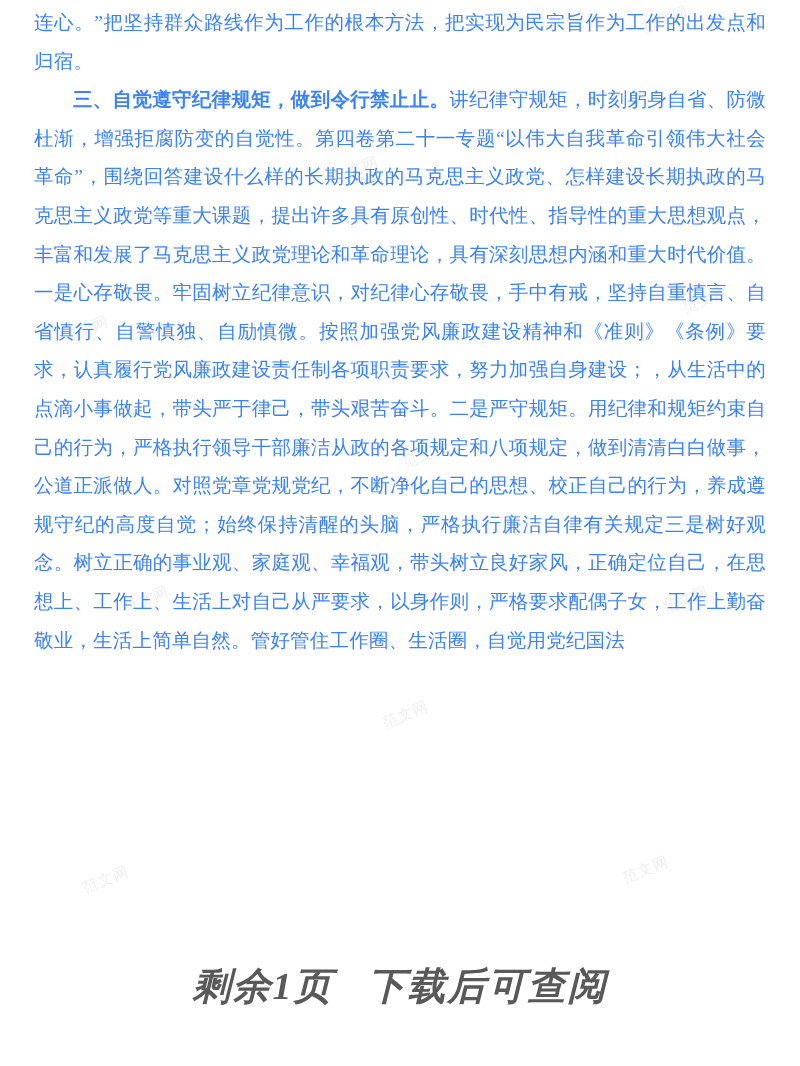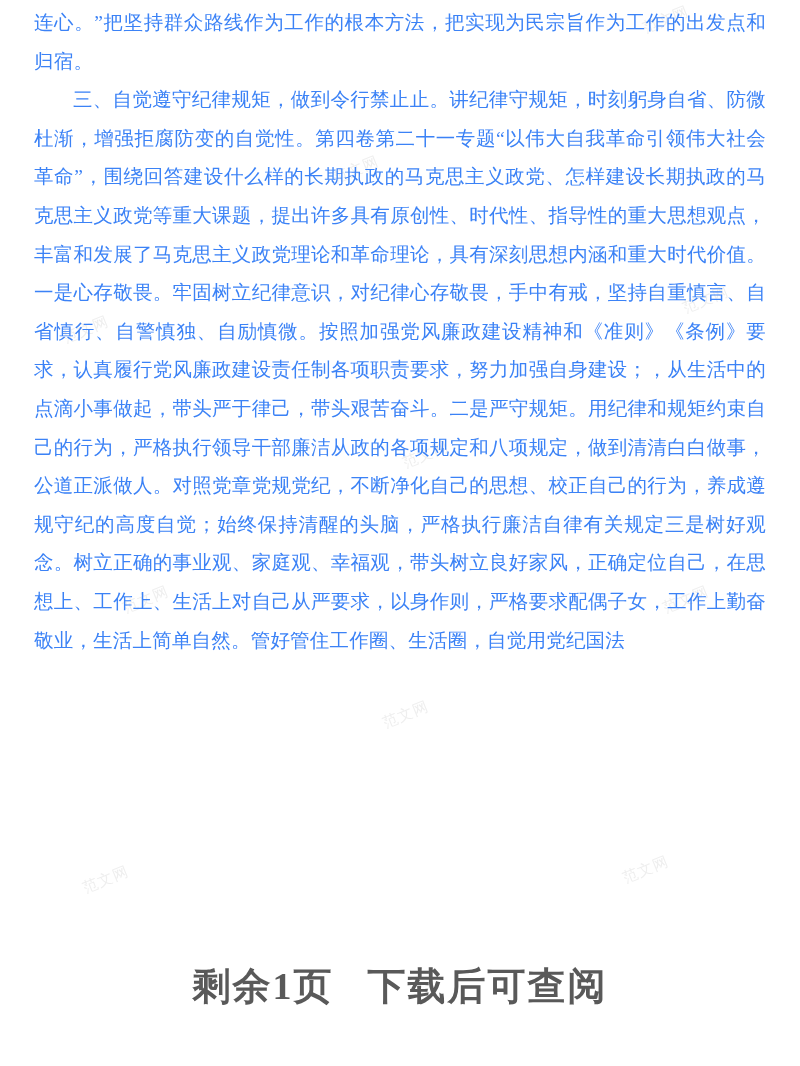--- a/index.html
+++ b/index.html
@@ -34,21 +34,21 @@
     line-height: 38.6px;
     text-align: justify;
     text-justify: inter-ideograph;
     letter-spacing: 0.2px;
     color: #3b82f6;
   }
   p.indent {
     text-indent: 39px;
   }
   .bold-lead {
-    font-weight: normal;
+    font-weight: bold;
   }
   
   .watermarks {
     position: absolute;
     inset: 0;
     z-index: 1;
     pointer-events: none;
     overflow: hidden;
   }
   .wm {
@@ -65,20 +65,21 @@
     left: 0;
     right: 0;
     bottom: 54px;
     text-align: center;
     font-size: 38px;
     font-weight: bold;
     color: #595959;
     font-family: "Liberation Serif", "DejaVu Serif", serif;
     letter-spacing: 2px;
     z-index: 3;
+    font-style: italic;
   }
   .footer-note .gap {
     display: inline-block;
     width: 34px;
   }
 </style>
 </head>
 <body>
 
 <div class="page">

